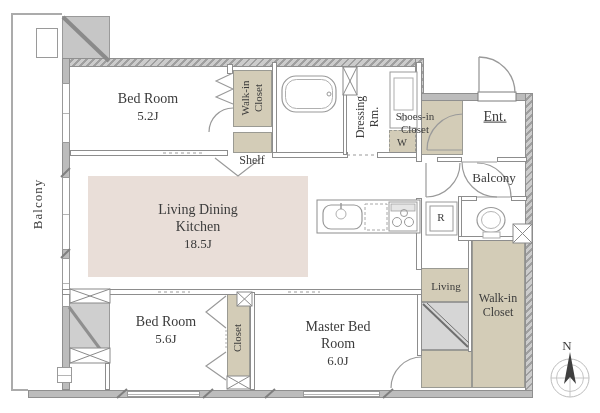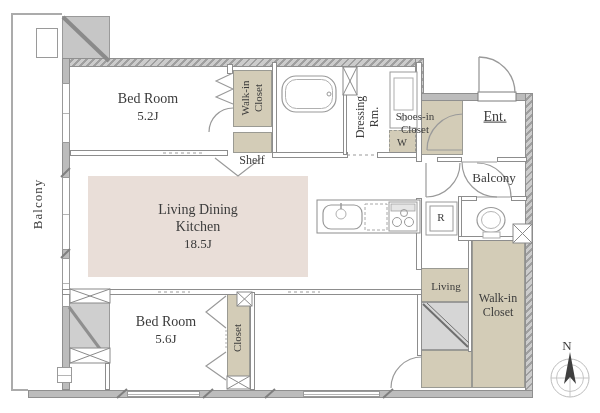--- a/index.html
+++ b/index.html
@@ -233,20 +233,25 @@
 
   <div class="lbl f11" style="left:441px; top:218px;">R</div>
 
   <div class="lbl f14" style="left:166px; top:330px;">
     <div>Bed Room</div>
     <div class="f13">5.6J</div>
   </div>
 
   <div class="lbl vert f11" style="left:238px; top:338px;">Closet</div>
 
+  <div class="lbl f14" style="left:338px; top:344px;">
+    <div>Master Bed</div>
+    <div>Room</div>
+    <div class="f13">6.0J</div>
+  </div>
 
   <div class="lbl f11" style="left:446px; top:287px;">Living</div>
 
   <div class="lbl f12" style="left:498px; top:305px;">
     <div>Walk-in</div>
     <div>Closet</div>
   </div>
 
   <div class="lbl f13" style="left:567px; top:346px;">N</div>
 

